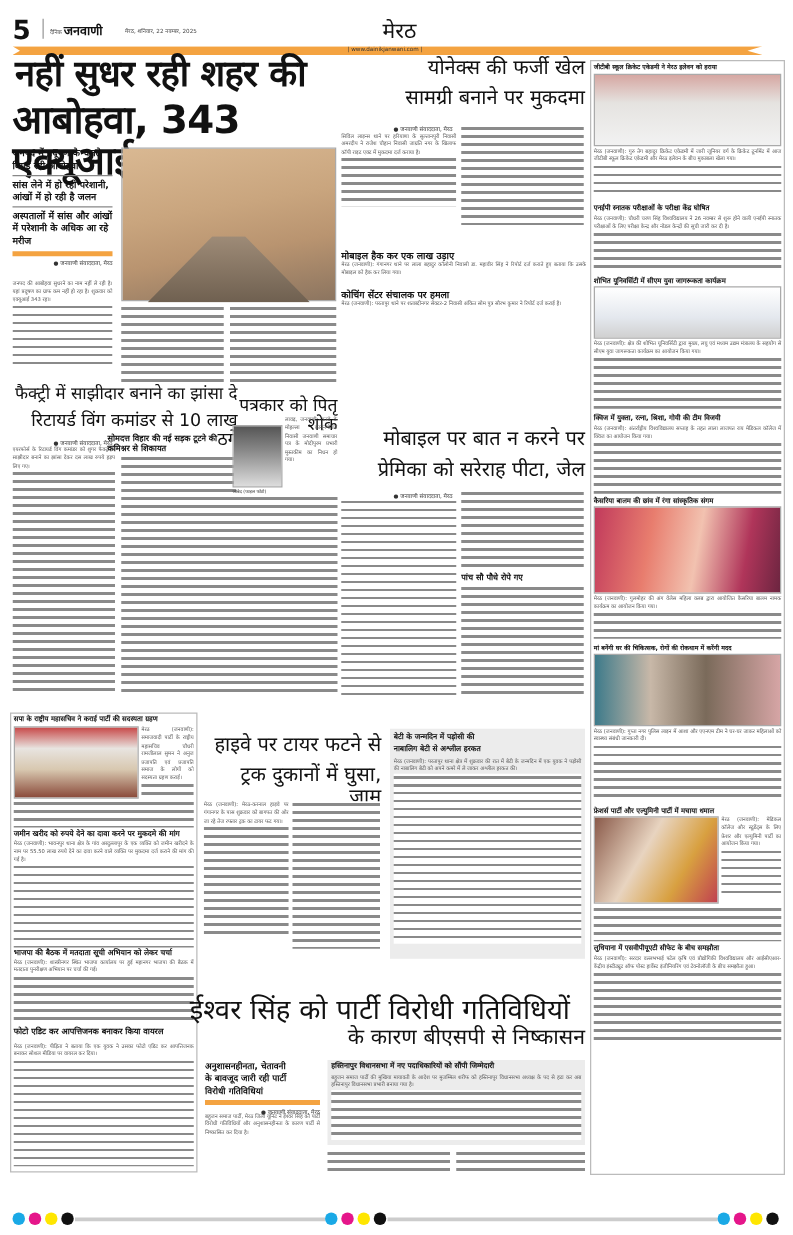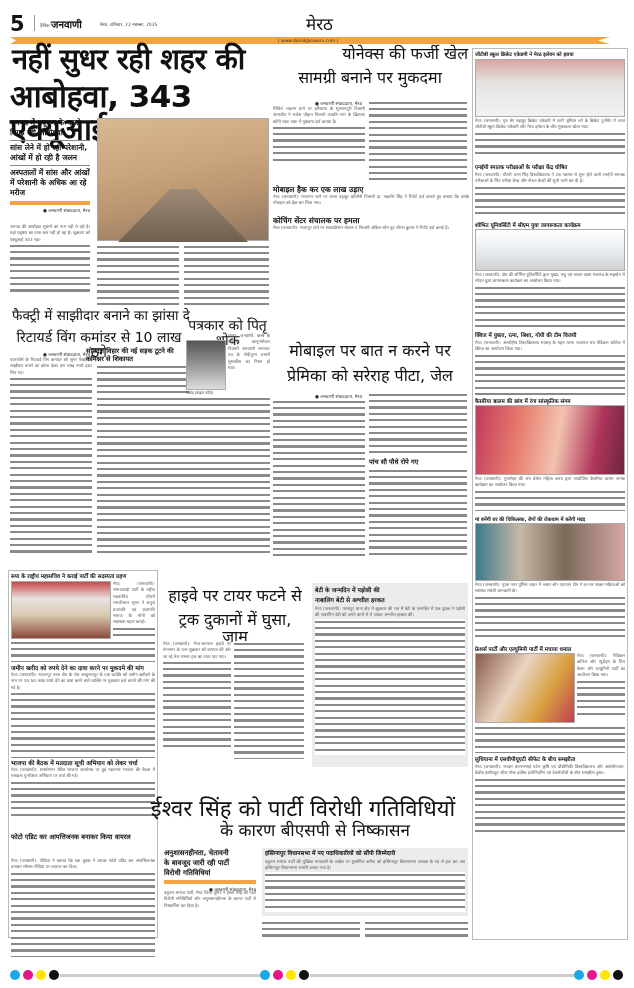--- a/index.html
+++ b/index.html
@@ -1,21 +1,21 @@
 <!DOCTYPE html>
 <html><head>
 <meta charset="utf-8">
 <style>
 *{box-sizing:border-box;margin:0;padding:0}
 body{width:634px;height:988px;background:#fff;font-family:"DejaVu Sans",sans-serif;color:#222;position:relative;overflow:hidden}
 .abs{position:absolute}
 .txt{font-size:4.2px;line-height:6.4px;color:#555;text-align:justify;overflow:hidden}
 .txt span{display:block}
 .filler{background:repeating-linear-gradient(#fff 0 1.6px,#8a8a8a 1.6px 3.8px,#fff 3.8px 6.4px);}
-.hl{font-family:"DejaVu Sans",sans-serif;color:#111;text-align:center;line-height:1.05}
+.hl{font-family:"DejaVu Sans",sans-serif;color:#111;text-align:right;line-height:1.05}
 .subhead{font-weight:bold;font-size:9px;color:#111;line-height:12px}
 .byline{font-size:4.5px;color:#333;text-align:right;margin:2px 0}
 .photo{border:1px solid #aaa}
 .dots{display:flex;gap:3px}
 .dots i{display:block;width:10px;height:10px;border-radius:50%}
 .rule{height:3px;background:#ccc}
 .orange{background:#f4a341}
 </style>
 </head>
 <body>
@@ -55,21 +55,21 @@
 <div class="abs hl" style="left:272px;top:46px;width:196px;font-size:16px;text-align:right">योनेक्स की फर्जी खेल</div>
 <div class="abs hl" style="left:272px;top:70px;width:196px;font-size:16px">सामग्री बनाने पर मुकदमा</div>
 <div class="abs byline" style="left:272px;top:98px;width:90px">● जनवाणी संवाददाता, मेरठ</div>
 <div class="abs txt" style="left:273px;top:106px;width:92px;height:74px">
     <span>सिविल लाइन्स थाने पर हरियाणा के सुल्तानपुरी निवासी अमरदीप ने राजेश चौहान निवासी जाग्रति नगर के खिलाफ कॉपी राइट एक्ट में मुकदमा दर्ज कराया है।</span>
     <div class="filler" style="height:40px"></div>
   </div>
 <div class="abs txt filler" style="left:369px;top:100px;width:98px;height:80px"></div>
 
 <div class="abs" style="left:273px;top:182px;width:196px">
-  <div style="margin-top:3px">
+  <div style="margin-top:18px">
     <div class="subhead" style="font-size:7.5px;line-height:9px">मोबाइल हैक कर एक लाख उड़ाए</div>
     <div class="txt" style="height:19px">मेरठ (जनवाणी): गंगानगर थाने पर लाला बहादुर कॉलोनी निवासी डा. महावीर सिंह ने रिपोर्ट दर्ज कराते हुए बताया कि उसके मोबाइल को हैक कर लिया गया।</div>
   </div>
   <div style="margin-top:3px">
     <div class="subhead" style="font-size:7.5px;line-height:9px">कोचिंग सेंटर संचालक पर हमला</div>
     <div class="txt" style="height:19px">मेरठ (जनवाणी): परतापुर थाने पर शताब्दीनगर सेक्टर-2 निवासी अंकित सोम पुत्र सौरभ कुमार ने रिपोर्ट दर्ज कराई है।</div>
   </div>
 </div>
 
 <div class="abs hl" style="left:12px;top:308px;width:178px;font-size:13.5px">फैक्ट्री में साझीदार बनाने का झांसा दे</div>
@@ -160,21 +160,21 @@
   <div class="subhead" style="font-size:6px;line-height:9px;padding:0 2px">जमीन खरीद को रुपये देने का दावा करने पर मुकदमे की मांग</div>
   <div class="txt" style="padding:0 2px;height:86px">
       <span>मेरठ (जनवाणी): भावनपुर थाना क्षेत्र के गांव अब्दुल्लापुर के एक व्यक्ति को जमीन खरीदने के नाम पर 55.50 लाख रुपये देने का दावा करने वाले व्यक्ति पर मुकदमा दर्ज कराने की मांग की गई है।</span>
       <div class="filler" style="height:68px"></div>
     </div>
   <div class="subhead" style="font-size:6px;line-height:9px;padding:0 2px">भाजपा की बैठक में मतदाता सूची अभियान को लेकर चर्चा</div>
   <div class="txt" style="padding:0 2px;height:50px">
       <span>मेरठ (जनवाणी): शास्त्रीनगर स्थित भाजपा कार्यालय पर हुई महानगर भाजपा की बैठक में मतदाता पुनरीक्षण अभियान पर चर्चा की गई।</span>
       <div class="filler" style="height:36px"></div>
     </div>
-  <div class="subhead" style="font-size:6.5px;line-height:9px;padding:16px 2px">फोटो एडिट कर आपत्तिजनक बनाकर किया वायरल</div>
+  <div class="subhead" style="font-size:6.5px;line-height:9px;padding:4px 2px">फोटो एडिट कर आपत्तिजनक बनाकर किया वायरल</div>
   <div class="txt" style="padding:0 2px;height:100px">
       <span>मेरठ (जनवाणी): पीड़िता ने बताया कि एक युवक ने उसका फोटो एडिट कर आपत्तिजनक बनाकर सोशल मीडिया पर वायरल कर दिया।</span>
       <div class="filler" style="height:86px"></div>
     </div>
 </div>
 
 <div class="abs hl" style="left:165px;top:588px;width:140px;font-size:16px">हाइवे पर टायर फटने से</div>
 <div class="abs hl" style="left:165px;top:612px;width:140px;font-size:16px">ट्रक दुकानों में घुसा, जाम</div>
 <div class="abs txt" style="left:163px;top:641px;width:68px;height:118px">
     <span>मेरठ (जनवाणी): मेरठ-करनाल हाइवे पर गंगानगर के पास शुक्रवार को बागपत की ओर जा रहे तेज रफ्तार ट्रक का टायर फट गया।</span>

